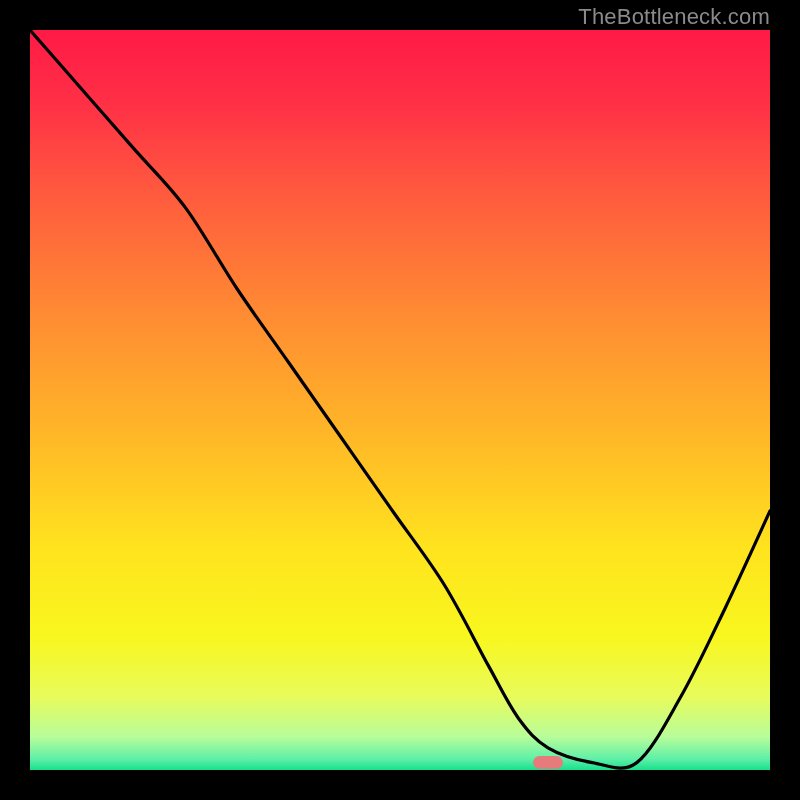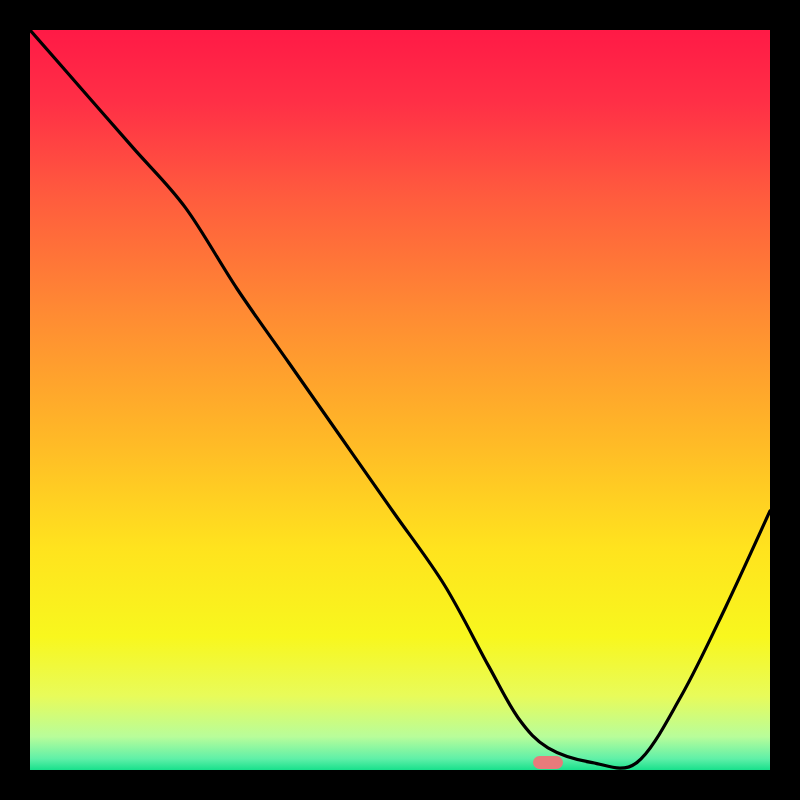--- a/index.html
+++ b/index.html
@@ -50,20 +50,21 @@
     color: #8a8a8a;
     letter-spacing: 0.2px;
     user-select: none;
   }
 </style>
 </head>
 <body>
 
 <div class="frame">
 
+  <div class="watermark">TheBottleneck.com</div>
 
   <div class="plot">
     <div class="gradient-bg" id="gbg" style="background: linear-gradient(rgb(255, 26, 70) 0%, rgb(255, 48, 70) 10%, rgb(255, 90, 62) 22%, rgb(255, 138, 51) 38%, rgb(255, 184, 39) 55%, rgb(255, 227, 30) 70%, rgb(248, 247, 30) 82%, rgb(232, 251, 90) 90%, rgb(184, 253, 154) 95.5%, rgb(95, 240, 168) 98.5%, rgb(24, 224, 140) 100%);"></div>
     <svg class="curve-svg" viewBox="0 0 740 740" preserveAspectRatio="none">
       <path id="curve" fill="none" stroke="#000" stroke-width="3.2" stroke-linecap="round" stroke-linejoin="round" d="M0,0 C 8.633333333333335,9.866666666666655 34.53333333333333,39.4666666666666 51.800000000000004,59.19999999999993 C 69.06666666666668,78.93333333333327 86.33333333333334,98.66666666666663 103.60000000000001,118.39999999999998 C 120.86666666666667,138.13333333333333 138.13333333333333,154.16666666666669 155.4,177.60000000000002 C 172.66666666666669,201.03333333333336 189.93333333333334,233.10000000000002 207.20000000000002,259 C 224.4666666666667,284.9 241.73333333333335,308.33333333333326 259,332.99999999999994 C 276.26666666666665,357.66666666666663 293.53333333333336,382.3333333333333 310.8,407 C 328.06666666666666,431.6666666666667 345.3333333333333,456.3333333333333 362.59999999999997,481 C 379.8666666666666,505.6666666666667 398.3666666666667,529.1 414.40000000000003,555 C 430.4333333333334,580.9 446.4666666666667,614.1999999999999 458.8,636.4 C 471.1333333333333,658.6 478.53333333333336,674.6333333333334 488.40000000000003,688.2 C 498.2666666666667,701.7666666666667 505.6666666666667,710.4 518,717.8 C 530.3333333333334,725.1999999999999 547.6,730.1333333333333 562.4,732.6 C 577.1999999999999,735.0666666666667 592,743.7 606.8,732.6 C 621.5999999999999,721.5 636.4000000000001,691.9 651.2,666 C 666,640.1 680.8,608.0333333333334 695.5999999999999,577.2 C 710.3999999999999,546.3666666666667 732.6,497.03333333333336 740,481"></path>
     </svg>
     <div class="marker" id="mk" style="left: 503.2px; top: 725.94px; width: 29.6px; height: 13.32px;"></div>
   </div>
 
 </div>

